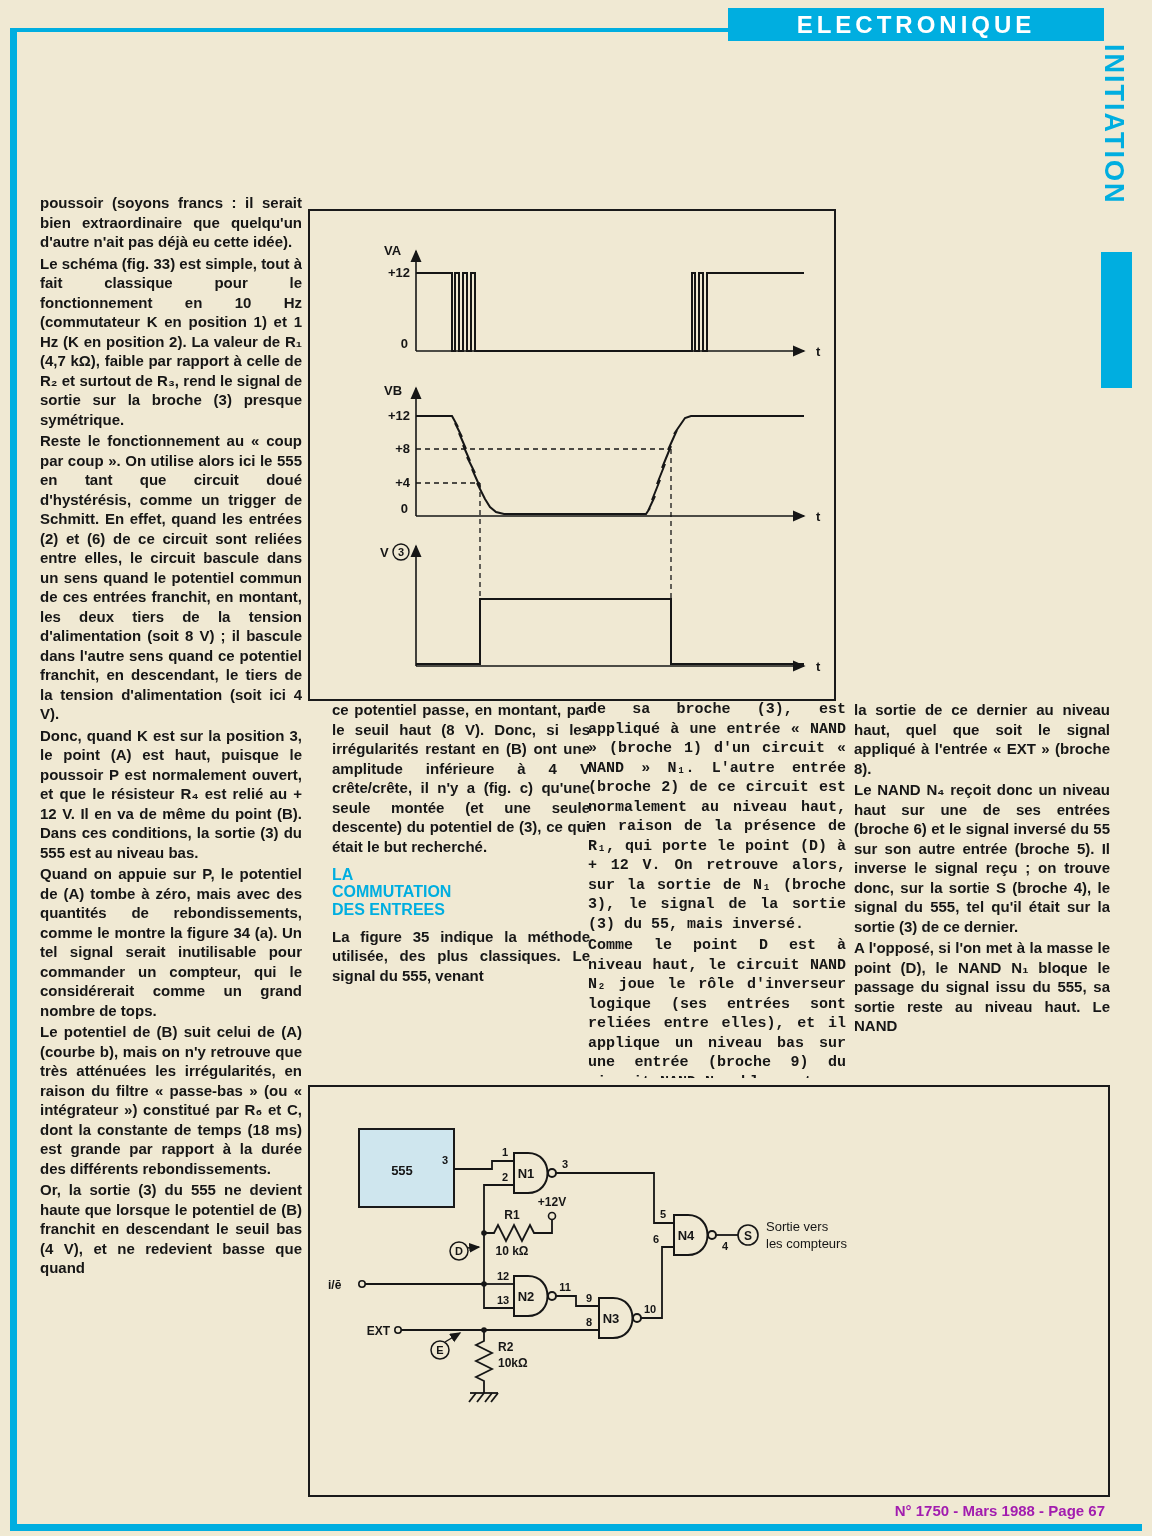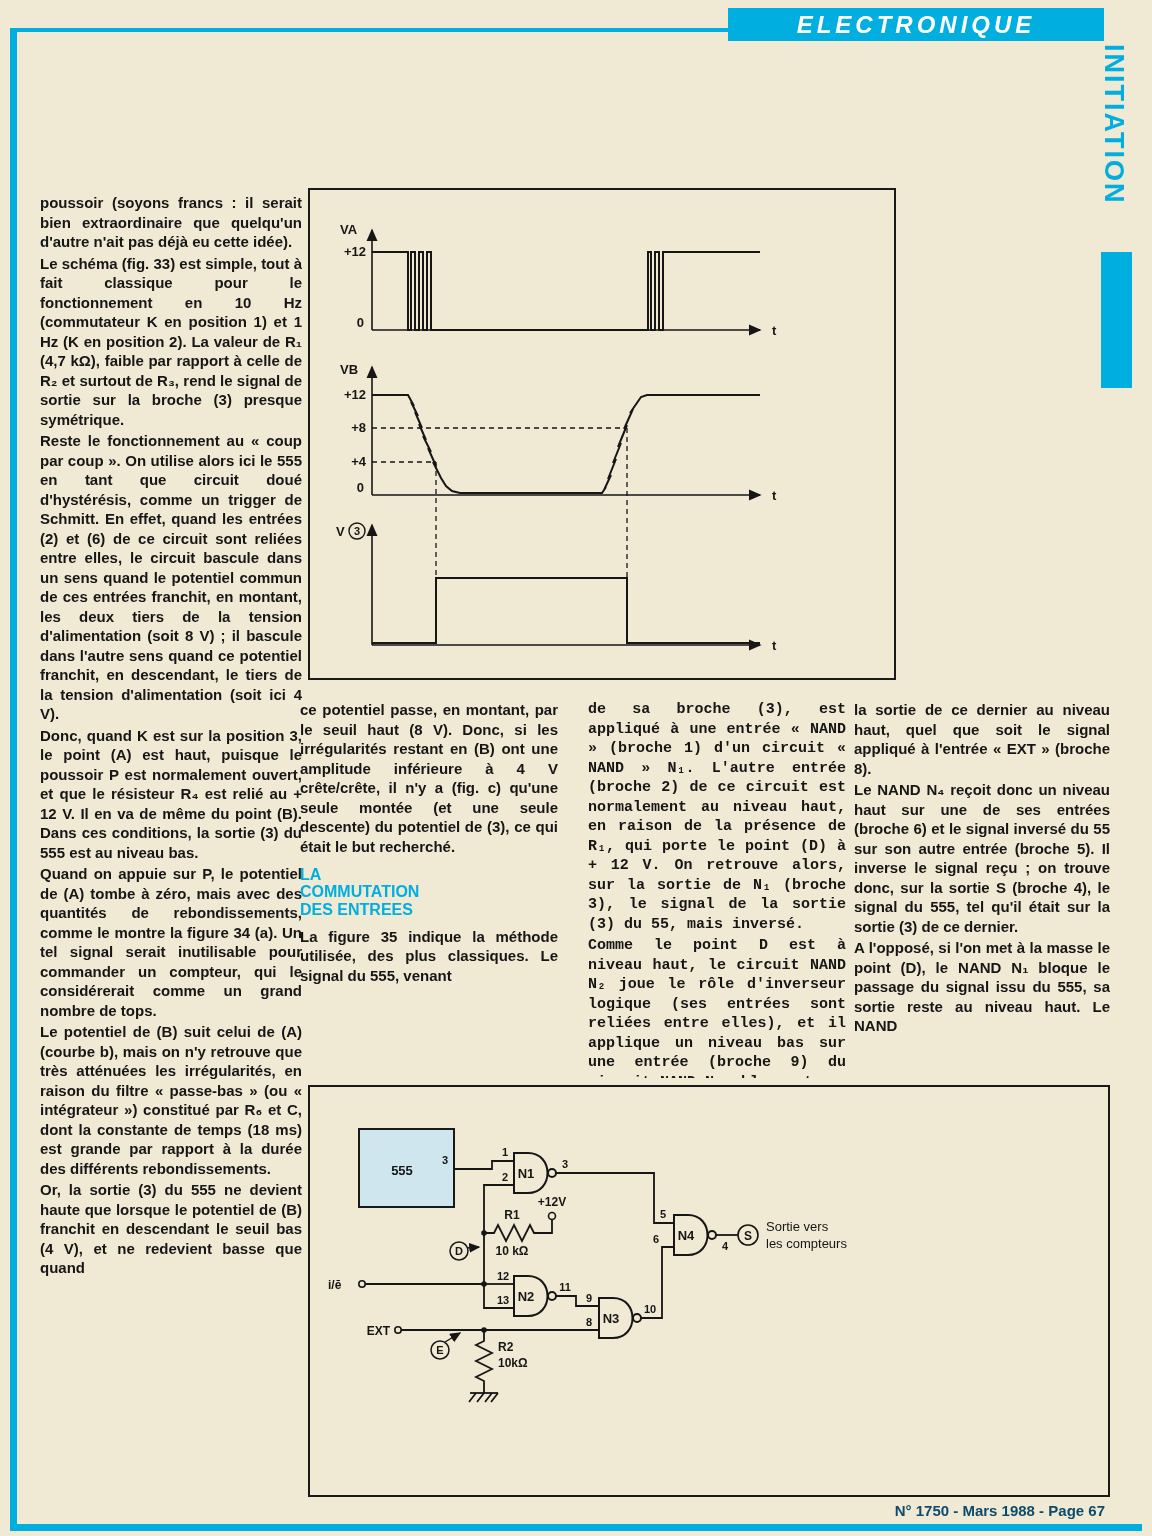--- a/index.html
+++ b/index.html
@@ -7,47 +7,47 @@
   body { font-family:"Liberation Sans", sans-serif; background:#d8d0ba; }
   .page { position:relative; width:1152px; height:1536px; background:#f0e9d3; overflow:hidden; color:#161616; }
 
   
   .rule { position:absolute; background:#00AEE0; }
   .frame-left   { left:10px; top:28px; width:7px; height:1503px; }
   .frame-bottom { left:10px; top:1524px; width:1132px; height:7px; }
   .top-rule     { left:10px; top:28px; width:722px; height:4px; }
   .header-bar { position:absolute; left:728px; top:8px; width:376px; height:33px; background:#00AEE0;
                 display:flex; align-items:center; justify-content:center; }
-  .header-bar span { color:#fff; font-weight:bold; font-style:italic; font-size:24px; letter-spacing:4px; }
+  .header-bar span { color:#fff; font-weight:bold; font-size:24px; letter-spacing:4px; }
   .initiation { position:absolute; left:1098px; top:44px; writing-mode:vertical-rl;
                 color:#00AEE0; font-weight:bold; font-size:27px; letter-spacing:2px; }
   .cyan-block { position:absolute; left:1101px; top:252px; width:31px; height:136px; background:#00AEE0; }
 
   
   .col { position:absolute; text-align:justify; font-size:15px; line-height:1.3;
          font-weight:bold; color:#161616; overflow:hidden; }
   .col p { margin:0 0 2px 0; }
   .c1 { left:40px;  top:193px; width:262px; height:1307px; }
-  .c2 { left:300px; top:700px; width:258px; height:378px; }
+  .c2 { left:332px; top:700px; width:258px; height:378px; }
   .c3 { left:588px; top:700px; width:258px; height:378px;font-family:Liberation Mono, monospace; }
   .c4 { left:854px; top:700px; width:256px; height:378px; }
   .heading { color:#00AEE0; font-size:16px; line-height:1.08; font-weight:bold;
              white-space:pre-line; margin:10px 0 9px 0; text-align:left; }
 
   
   .figbox { position:absolute; border:2px solid #1a1a1a; }
-  .fig34 { left:308px; top:188px; width:588px; height:492px; }
+  .fig34 { left:308px; top:209px; width:528px; height:492px;padding-left:44px; }
   .fig35 { left:308px; top:1085px; width:802px; height:412px; }
   .caption { position:absolute; font-style:italic; font-weight:bold; font-size:16.5px;
              line-height:1.3; text-align:justify; color:#141414; }
   .cap34 { left:843px; top:430px; width:234px; }
   .cap35 { left:562px; top:168px; width:228px; }
 
   .footer { position:absolute; left:0; top:1502px; width:1105px; text-align:right;
-            font-weight:bold; font-size:15px; color:#0c4a6e; }
+            font-weight:bold; font-size:15px; color:#a21caf; }
 
   svg text { font-family:"Liberation Sans", sans-serif; fill:#161616; }
   svg .lbl  { font-size:13px; font-weight:bold; }
   svg .pin  { font-size:11px; font-weight:bold; }
   svg .gate { font-size:13px; font-weight:bold; }
   svg .sm   { font-size:12px; font-weight:bold; }
   svg .out  { font-size:13px; }
 </style>
 </head>
 <body>

